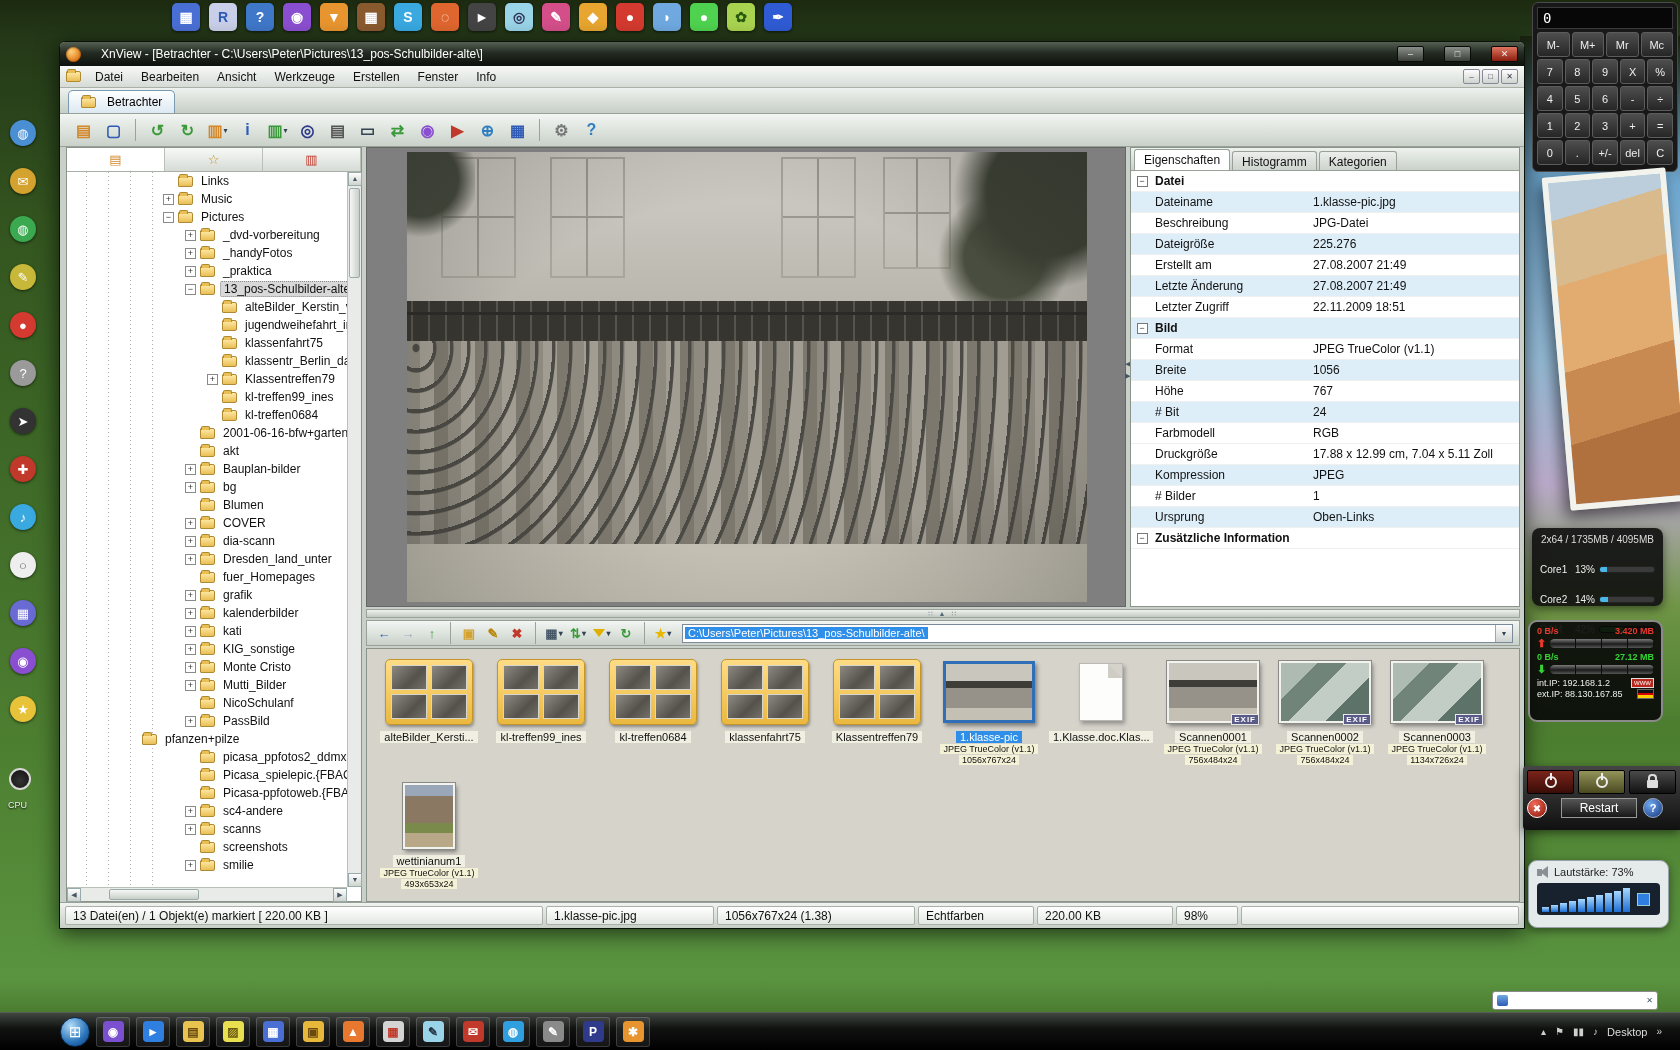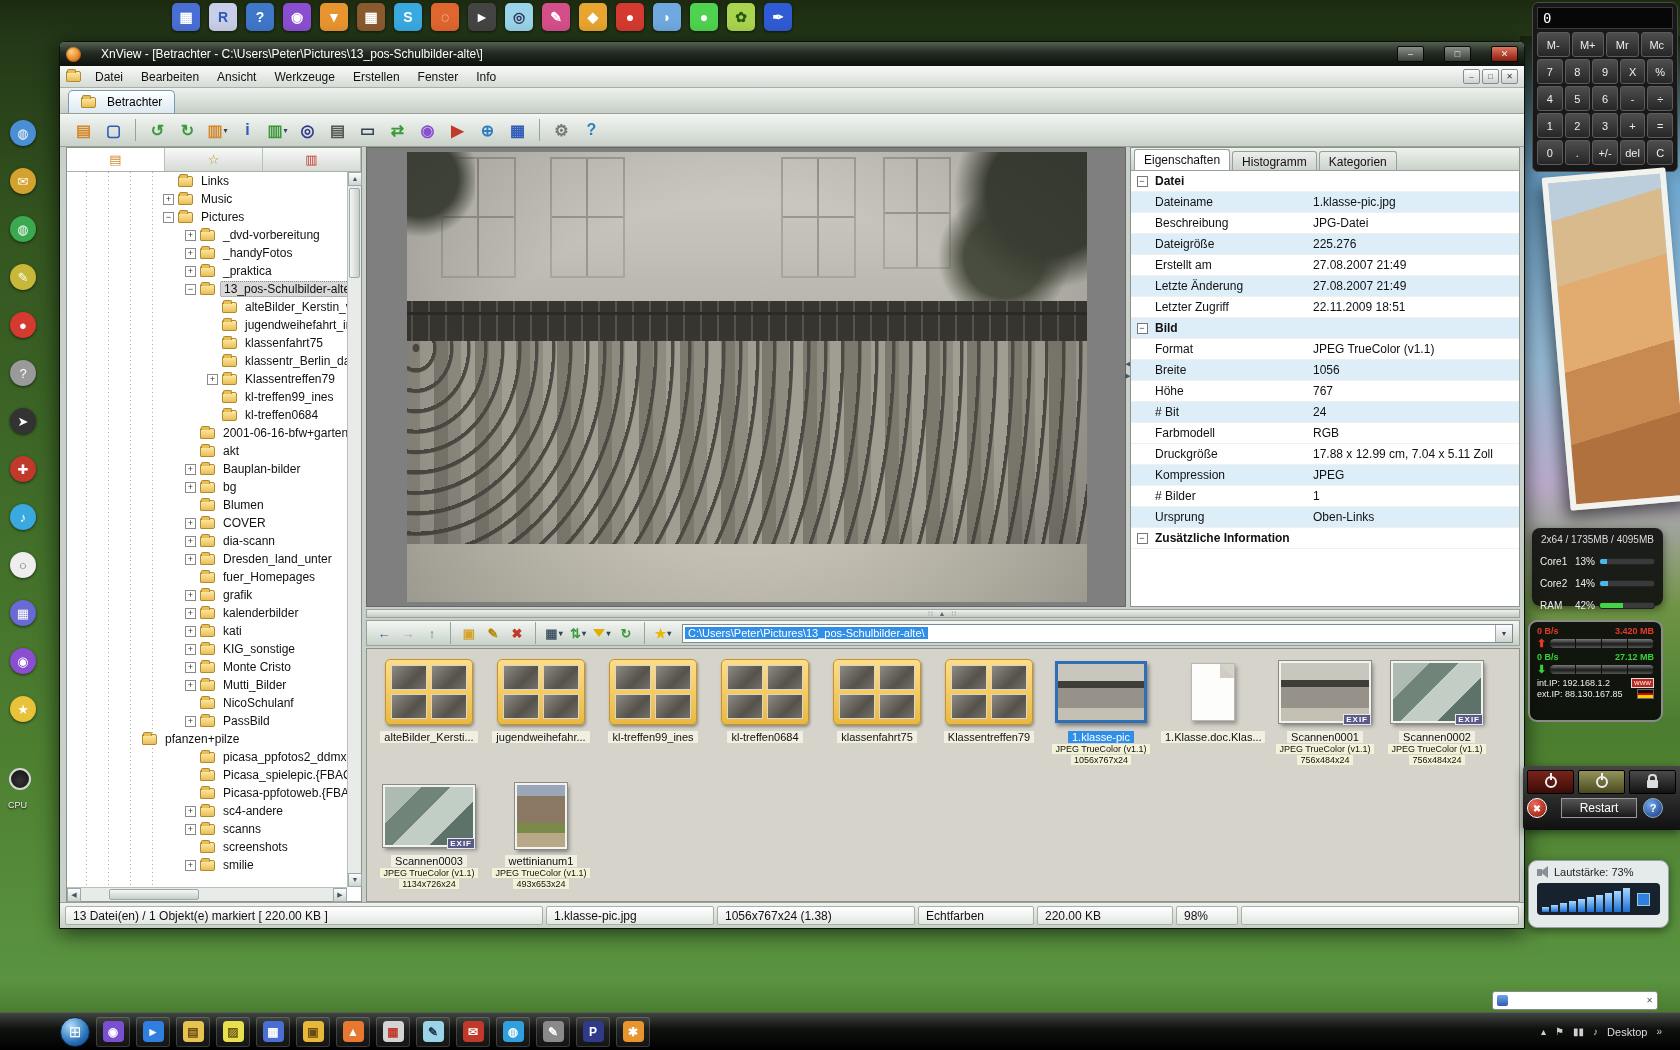--- a/index.html
+++ b/index.html
@@ -155,21 +155,21 @@
   .calc-keys{display:flex;flex-direction:column;gap:2px;margin-top:3px}
   .calc-row{display:flex;gap:2px}
   .calc-key{flex:1;height:25px;background:linear-gradient(#4e4e4e,#262626);border:1px solid #5c5c5c;border-radius:3px;color:#eee;font-size:11px;text-align:center;line-height:24px}
 
   .photoframe{position:absolute;left:1556px;top:172px;width:124px;height:334px}
   .pf{width:100%;height:100%;transform:rotate(-5deg);border:6px solid #f3f3ee;border-radius:2px;box-shadow:-5px 7px 16px rgba(0,0,0,.55);
       background:linear-gradient(168deg,#bccedc 0 11%,#d9ba8c 11% 30%,#e2ab70 30% 55%,#c98a52 55% 76%,#b0713e 76%)}
 
   .cpu{position:absolute;left:1532px;top:528px;width:131px;height:78px;background:rgba(14,14,14,.9);border-radius:8px;padding:6px 8px;color:#eee;font-size:10px;box-shadow:0 3px 10px rgba(0,0,0,.5)}
   .cpu-title{text-align:center;color:#ddd;margin-bottom:4px;white-space:nowrap;font-size:10px}
-  .cpu-row{display:flex;align-items:center;gap:4px;margin-top:11px}
+  .cpu-row{display:flex;align-items:center;gap:4px;margin-top:19px}
   .cpu-row .cl{width:29px}.cpu-row .cp{width:22px;text-align:right}
   .cpu-bar{flex:1;height:7px;background:#3a3a3a;border:1px solid #222;border-radius:3px;overflow:hidden}
   .cpu-fill{height:100%}
 
   .net{position:absolute;left:1528px;top:620px;width:135px;height:102px;background:rgba(8,8,8,.9);border:2px solid #8a8a8a;border-radius:9px;padding:4px 7px;font-size:9px;color:#eee}
   .net-line{display:flex;justify-content:space-between;font-weight:bold}
   .net-line.up{color:#e8392c}.net-line.down{color:#35d435}
   .net-row{display:flex;align-items:center;gap:4px;margin:1px 0 2px}
   .net-ar{font-size:11px;font-weight:bold}
   .pill{flex:1;height:9px;border-radius:5px;background:linear-gradient(#7a7a7a,#1c1c1c 55%,#565656);display:flex;overflow:hidden}
@@ -746,31 +746,20 @@
         </div>
         <div class="tile">
           <div class="art">
             <div class="fold">
               <div class="fcell"></div>
               <div class="fcell"></div>
               <div class="fcell"></div>
               <div class="fcell"></div>
             </div>
           </div>
-          <div class="tlabel">jugendweihefahr...</div>
-        </div>
-        <div class="tile">
-          <div class="art">
-            <div class="fold">
-              <div class="fcell"></div>
-              <div class="fcell"></div>
-              <div class="fcell"></div>
-              <div class="fcell"></div>
-            </div>
-          </div>
           <div class="tlabel">kl-treffen99_ines</div>
         </div>
         <div class="tile">
           <div class="art">
             <div class="fold">
               <div class="fcell"></div>
               <div class="fcell"></div>
               <div class="fcell"></div>
               <div class="fcell"></div>
             </div>

